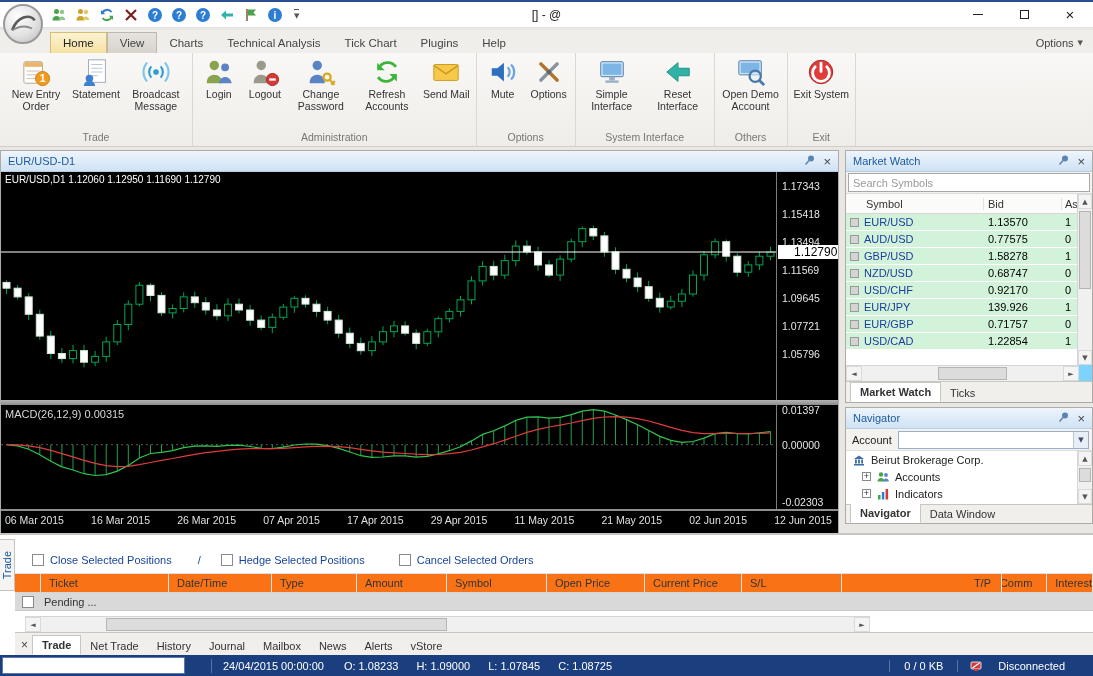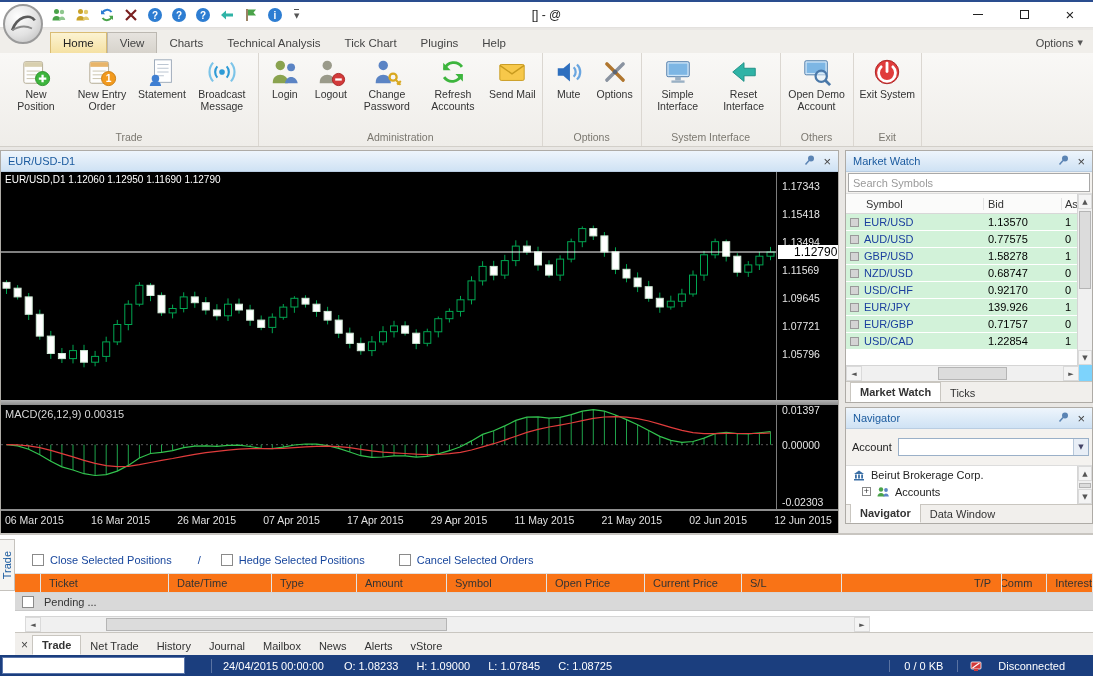--- a/index.html
+++ b/index.html
@@ -83,21 +83,21 @@
   .vscroll .sc-track{flex:1;position:relative;}
   .vscroll .sc-thumb{position:absolute;left:1px;right:1px;}
 
   .hscroll{height:16px;display:flex;align-items:stretch;background:#f0f0f0;border-top:1px solid #d5d5d5;}
   .sc-btn{width:16px;display:flex;align-items:center;justify-content:center;font-size:7px;color:#555;background:#f4f4f4;border:1px solid #dadada;font-family:"DejaVu Sans",sans-serif;}
   .sc-track{flex:1;position:relative;}
   .sc-thumb{position:absolute;top:1px;bottom:1px;background:#dcdcdc;border:1px solid #b5b5b5;}
   .mw-tabs{height:21px;}
 
   .navigator{position:absolute;left:845px;top:407px;width:248px;height:117px;border:1px solid #aeaba6;background:#fff;display:flex;flex-direction:column;}
-  .nav-account{height:37px;display:flex;align-items:center;gap:6px;padding:0 3px 0 6px;background:#f4f2ef;border-bottom:1px solid #ddd;}
+  .nav-account{height:22px;display:flex;align-items:center;gap:6px;padding:0 3px 0 6px;background:#f4f2ef;border-bottom:1px solid #ddd;}
   .combo{flex:1;height:18px;background:#fff;border:1px solid #9ab0c8;display:flex;align-items:center;}
   .combo-arrow{margin-left:auto;width:15px;height:100%;background:#e8eef6;border-left:1px solid #b8c8da;display:flex;align-items:center;justify-content:center;font-family:"DejaVu Sans",sans-serif;font-size:7px;color:#446;}
   .nav-tree{flex:1;position:relative;padding-right:15px;overflow:hidden;background:#fff;}
   .tree-row{display:flex;align-items:center;gap:5px;height:17px;padding-left:6px;color:#222;white-space:nowrap;}
   .tree-row.child{padding-left:16px;}
   .plusbox{width:9px;height:9px;border:1px solid #888;background:#fff;font-size:9px;line-height:7px;text-align:center;color:#333;flex:0 0 9px;}
   .tree-ic svg{width:14px;height:14px;display:block;}
   .nav-tabs{height:19px;}
 
   
@@ -247,32 +247,20 @@
     <span class="tab-options">
         <span>Options</span>
         <span class="chev">▼</span>
       </span>
   </div>
 
   <div class="ribbon">
 
     <div class="rgroup">
       <div class="rgroup-buttons">
-        <div class="rbtn">
-          <svg viewBox="0 0 32 32">
-              <rect x="3" y="5" width="20" height="23" rx="2" fill="#fdfdfd" stroke="#b0a78f"></rect>
-              <rect x="3.5" y="5.5" width="19" height="5" fill="#d8cfae"></rect>
-              <line x1="6" y1="15" x2="20" y2="15" stroke="#c9c2ab"></line>
-              <line x1="6" y1="19" x2="20" y2="19" stroke="#c9c2ab"></line>
-              <line x1="6" y1="23" x2="20" y2="23" stroke="#c9c2ab"></line>
-              <circle cx="23" cy="23" r="7.5" fill="#3db53d" stroke="#2a8f2a"></circle>
-              <path d="M23 19v8M19 23h8" stroke="#fff" stroke-width="2.4"></path>
-            </svg>
-          <span class="rbtn-label">New Position</span>
-        </div>
         <div class="rbtn">
           <svg viewBox="0 0 32 32">
               <rect x="3" y="5" width="20" height="23" rx="2" fill="#fdfdfd" stroke="#b0a78f"></rect>
               <rect x="3.5" y="5.5" width="19" height="5" fill="#e8b56a"></rect>
               <line x1="6" y1="15" x2="20" y2="15" stroke="#c9c2ab"></line>
               <line x1="6" y1="19" x2="20" y2="19" stroke="#c9c2ab"></line>
               <line x1="6" y1="23" x2="20" y2="23" stroke="#c9c2ab"></line>
               <circle cx="23" cy="23" r="7.5" fill="#f29a1e" stroke="#c97d10"></circle>
               <text x="23" y="27" font-size="11" fill="#fff" text-anchor="middle" font-weight="bold">1</text>
             </svg>

